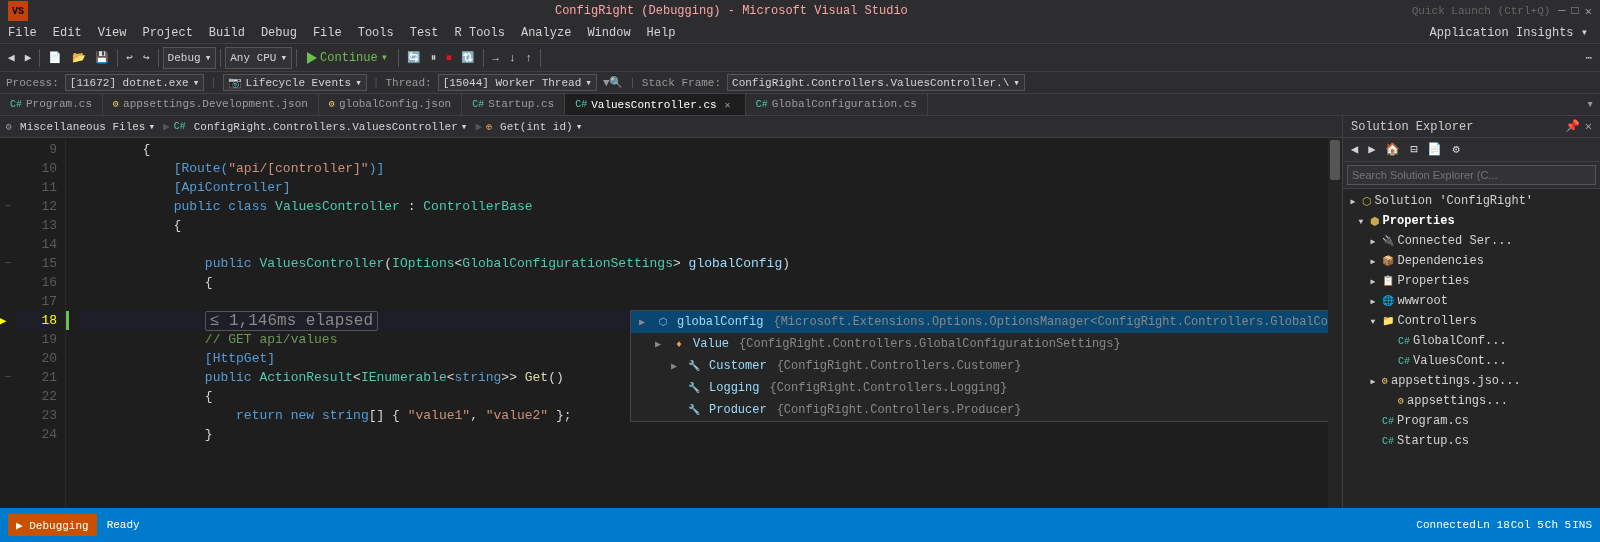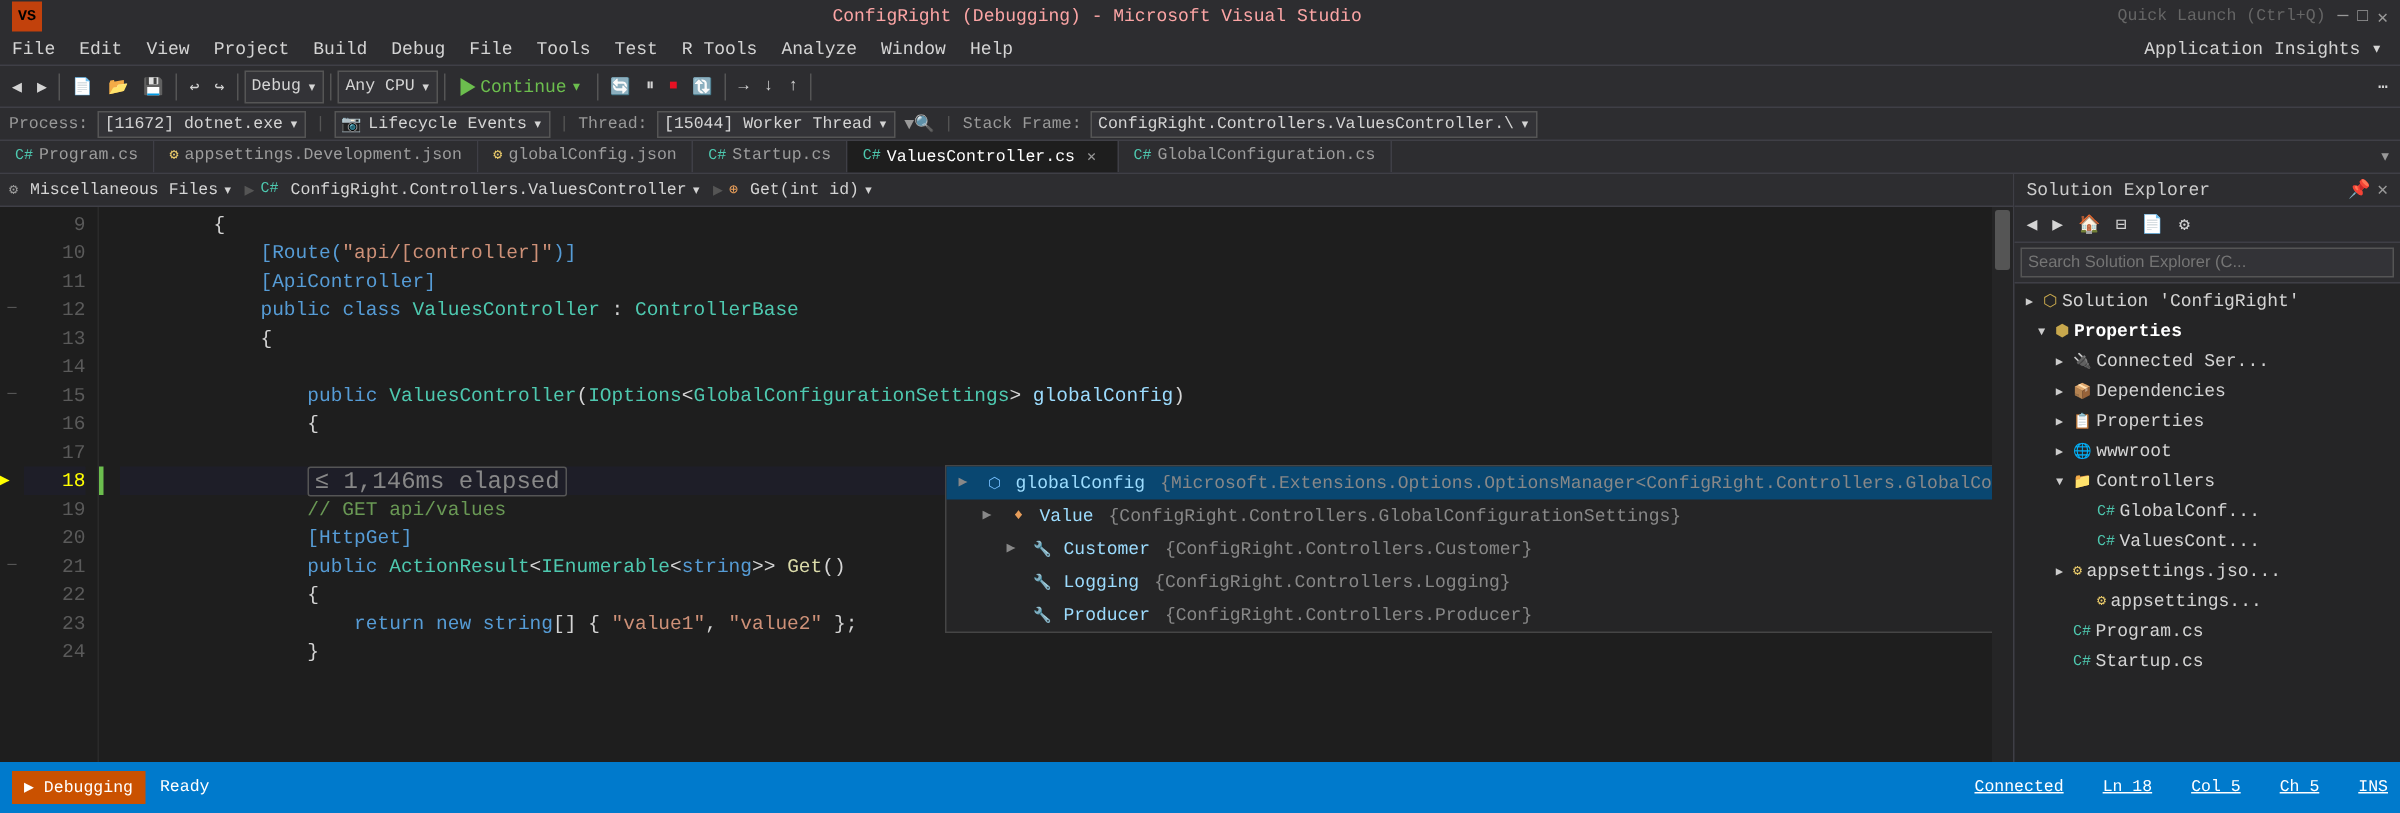--- a/index.html
+++ b/index.html
@@ -382,21 +382,21 @@
       height: 34px;
       background: #007acc;
       display: flex;
       align-items: center;
       padding: 0 8px;
       font-size: 11px;
       color: #fff;
       gap: 10px;
       z-index: 200;
     }
-    .status-right { margin-left: auto; display: flex; gap: 26px; text-decoration: underline; }
+    .status-right { margin-left: auto; display: flex; gap: 1px; }
   </style>
 </head>
 <body>
 
 <div id="title-bar">
   <div class="vs-icon">VS</div>
   <span class="title-text">ConfigRight (Debugging) - Microsoft Visual Studio</span>
   <span style="color:#666;font-size:11px;">Quick Launch (Ctrl+Q)</span>
   <span style="margin-left:8px;cursor:pointer;color:#999;">─</span>
   <span style="margin-left:6px;cursor:pointer;color:#999;">□</span>

